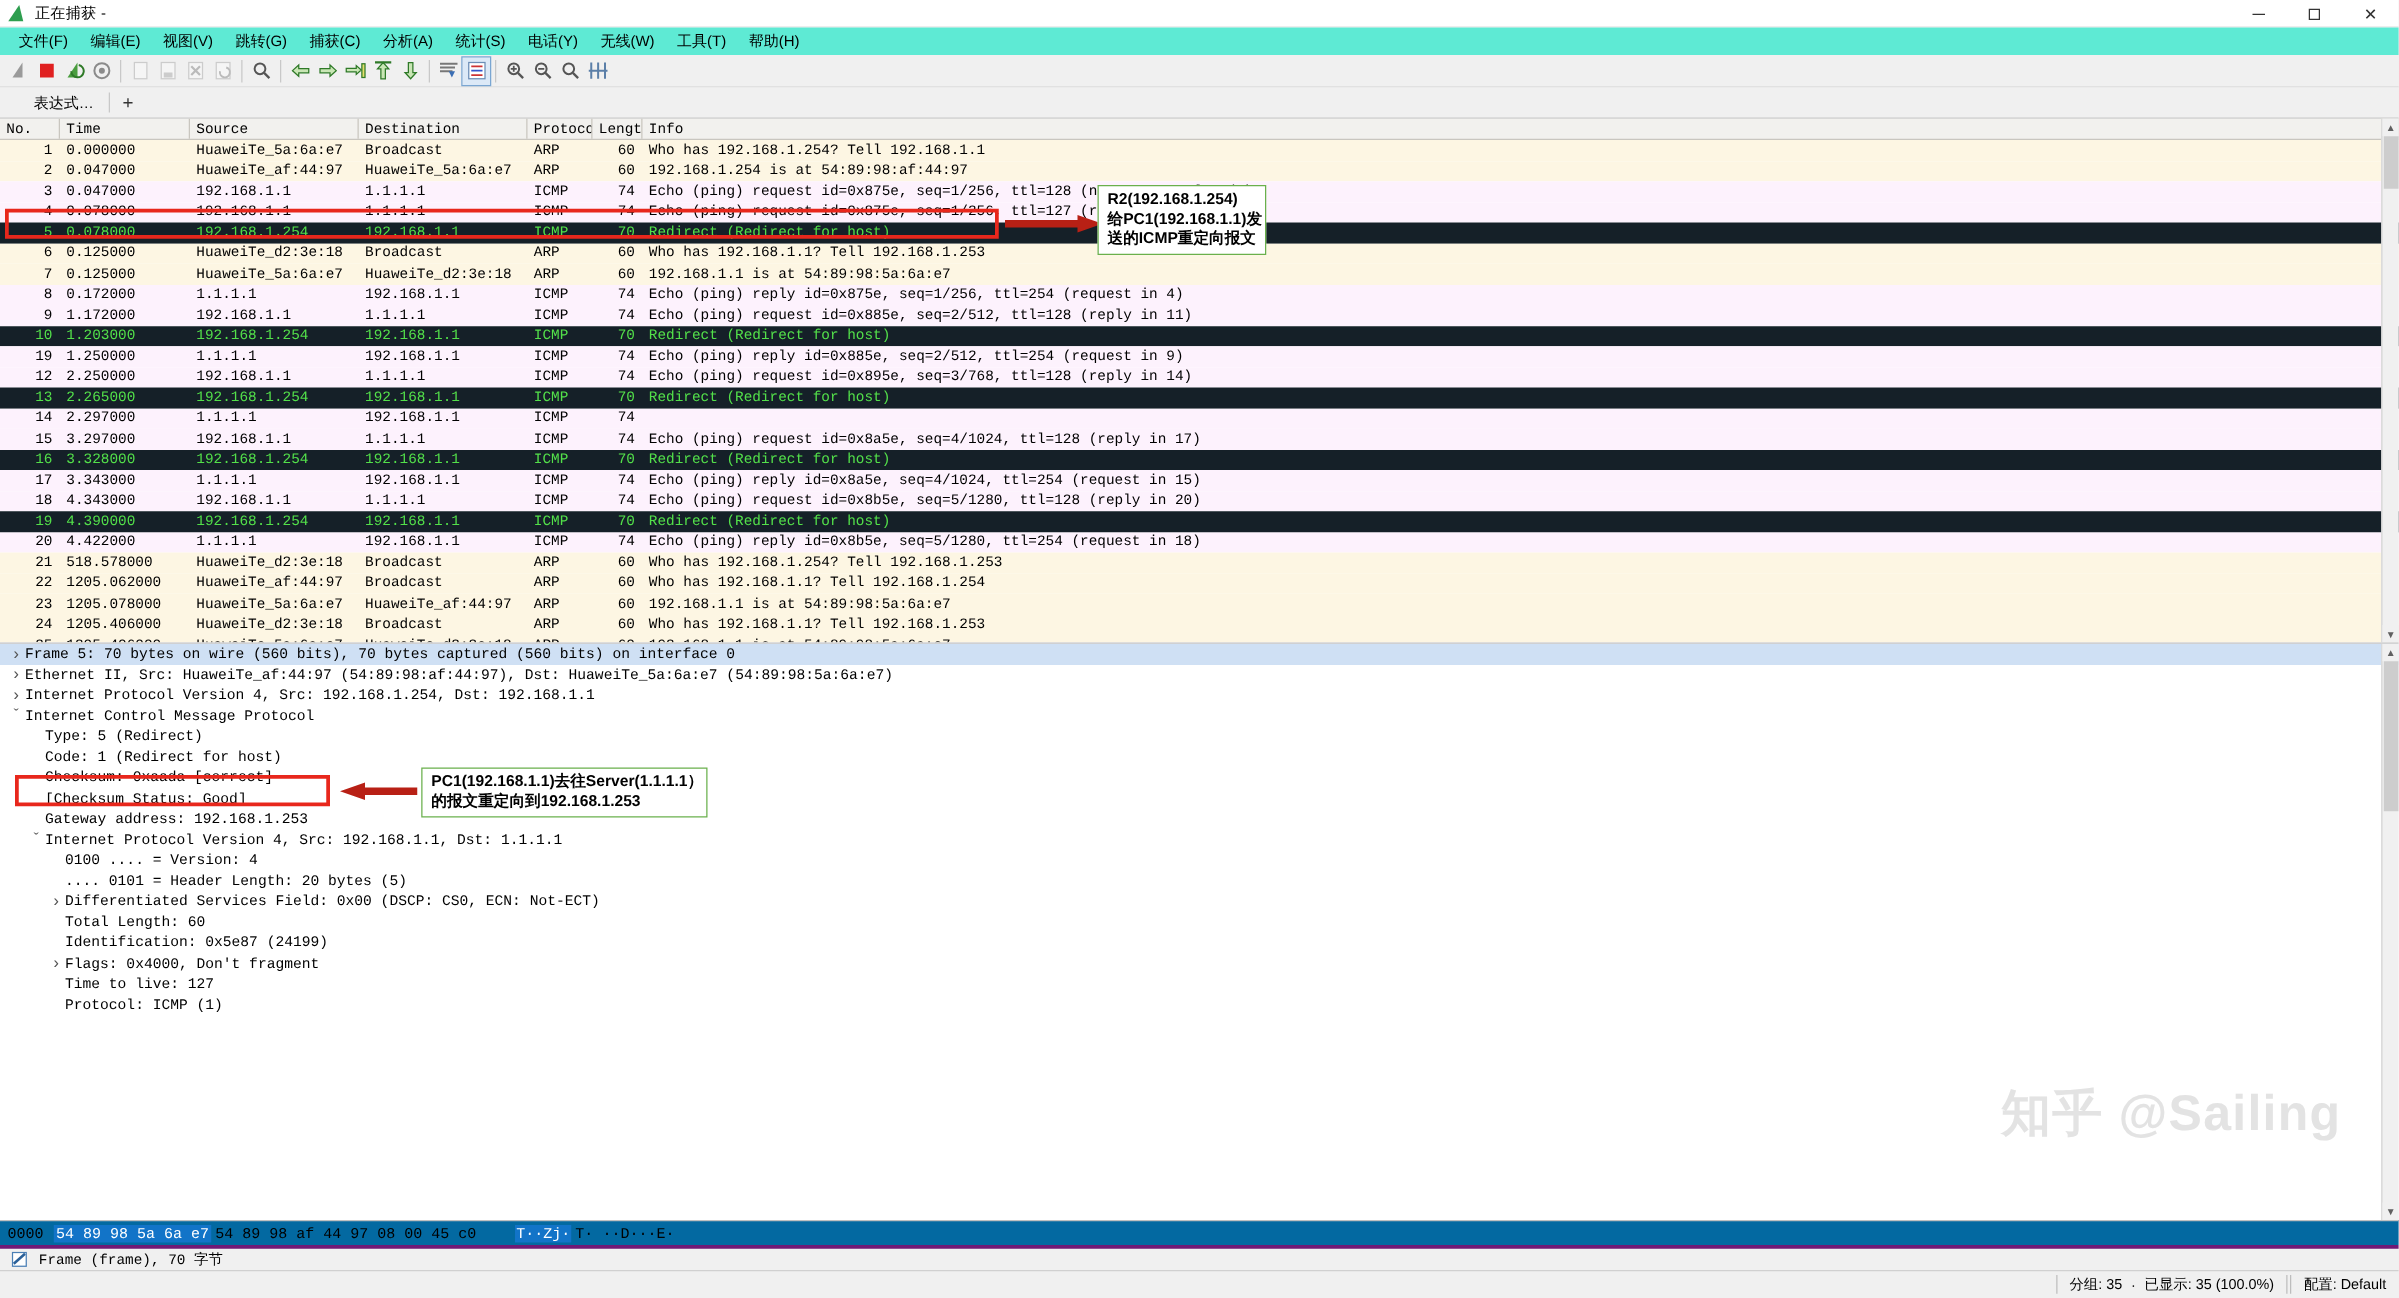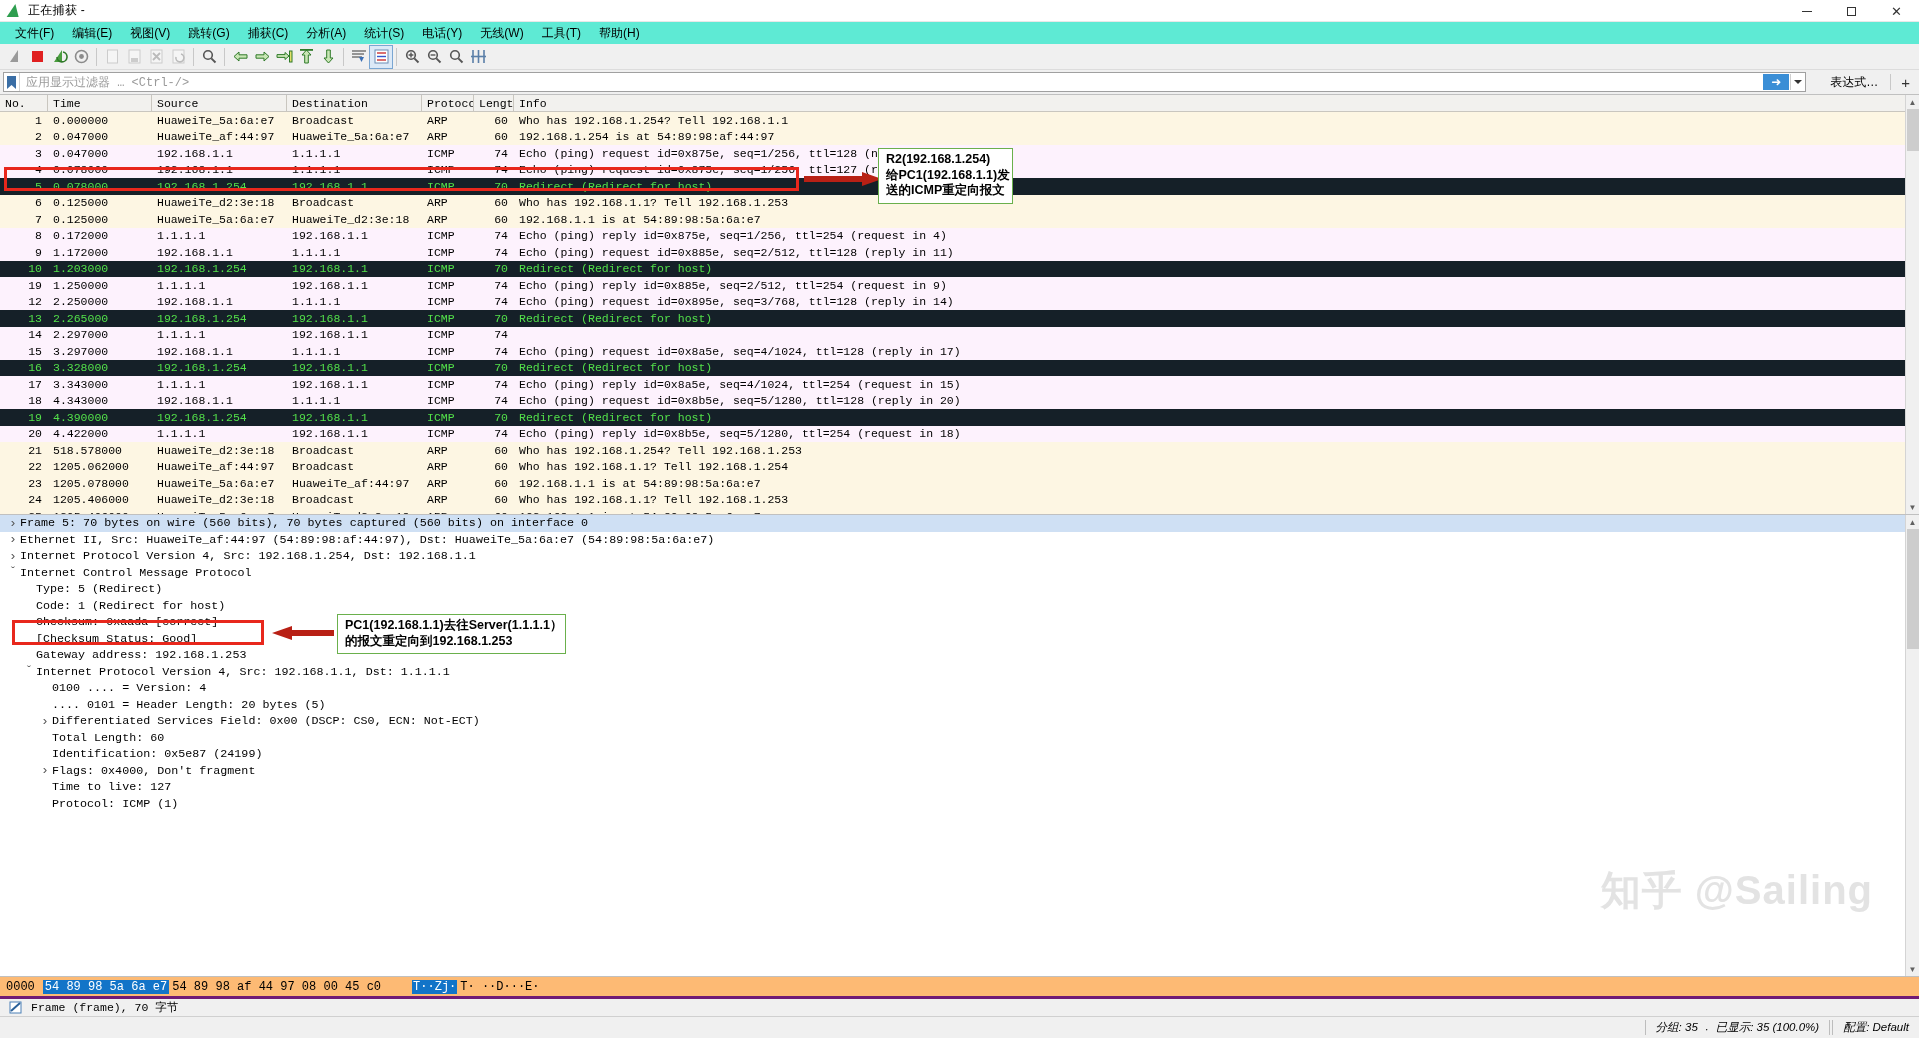--- a/index.html
+++ b/index.html
@@ -113,37 +113,37 @@
   .detail-wrap { flex: 1; background: #fff; border-top: 1px solid #c0c0c0;
     position: relative; overflow: hidden; }
   .drow { height: 16.5px; display: flex; align-items: center;
     font-family: "Liberation Mono", monospace; font-size: 11.7px; color: #000; white-space: nowrap; }
   .drow.sel { background: #cfe0f4; }
   .twisty { width: 14px; display: inline-flex; align-items: center; justify-content: center; font-size: 9px; color: #555; flex: none; }
   .det-scroll { position: absolute; right: 0; top: 0; width: 14px; height: 100%; background: #f0f0f0; border-left: 1px solid #d4d4d4; }
   .det-thumb { position: absolute; top: 14px; left: 1px; width: 12px; height: 120px; background: #cdcdcd; }
 
   
-  .bytes-wrap { flex: none; height: 20px; background: #fdba74; border-top: 1px solid #c0c0c0;
+  .bytes-wrap { flex: none; height: 20px; background: #0369a1; border-top: 1px solid #c0c0c0;
     display: flex; align-items: center; font-family: "Liberation Mono", monospace; font-size: 12px; }
   .bo { color: #000; padding: 0 8px 0 6px; }
   .hexsel { background: #1274c8; color: #fff; padding: 0 2px; }
   .hexplain { color: #000; padding: 0 3px; }
   .asciisel { background: #1274c8; color: #fff; padding: 0 1px; }
 
   
   .framebar { flex: none; height: 20px; background: #f0f0f0; display: flex; align-items: center;
     border-top: 3px solid #701a75; font-size: 11.5px; font-family: "Liberation Mono", monospace; }
   .fb-icon { width: 18px; height: 16px; margin: 0 6px 0 7px; display: flex; align-items: center; justify-content: center; }
 
   
   .statusbar { flex: none; height: 22px; background: #f0f0f0; display: flex; align-items: center;
     border-top: 1px solid #d0d0d0; font-size: 11.5px; color: #000; }
   .sb-sep2 { width: 1px; height: 15px; background: #bdbdbd; margin: 0 10px; }
-  .sb-right { margin-left: auto; display: flex; align-items: flex-end; padding-right: 10px; font-style: italic; }
+  .sb-right { margin-left: auto; display: flex; align-items: flex-end; padding-right: 10px; }
 
   
   .watermark { position: absolute; right: 46px; bottom: 58px; font-size: 40px; color: #e3e3e3;
     font-weight: bold; letter-spacing: 1px; z-index: 2; pointer-events: none; }
 </style>
 </head>
 <body>
 
 <div class="app">
 
@@ -299,34 +299,20 @@
       </div>
       <div class="tb">
         <svg width="17" height="17" viewBox="0 0 17 17">
           <path d="M3 2 V15 M8.5 2 V15 M14 2 V15" stroke="#5b7fa8" stroke-width="1.6"></path>
           <path d="M1 8.5 H16" stroke="#5b7fa8" stroke-width="1.6"></path>
         </svg>
       </div>
     </div>
 
   <div class="filterbar">
-    <div class="filter-input-wrap">
-      <div class="filter-bookmark">
-        <svg width="9" height="13" viewBox="0 0 9 13">
-            <path d="M0 0 H9 V13 L4.5 9 L0 13 Z" fill="#3a6ea5"></path>
-          </svg>
-      </div>
-      <div class="filter-ph">应用显示过滤器 … &lt;Ctrl-/&gt;</div>
-      <div class="filter-apply">
-        <span class="arrow">➜</span>
-      </div>
-      <div class="filter-drop">
-        <i class="caret-down"></i>
-      </div>
-    </div>
     <div class="expr-btn">表达式…</div>
     <div class="fb-sep"></div>
     <div class="plus-btn">+</div>
   </div>
 
   <div class="packet-list-wrap">
     <div class="plist-head" id="plist-head">
         <div class="hc w-no">No.</div>
         <div class="hc w-time">Time</div>
         <div class="hc w-src">Source</div>

